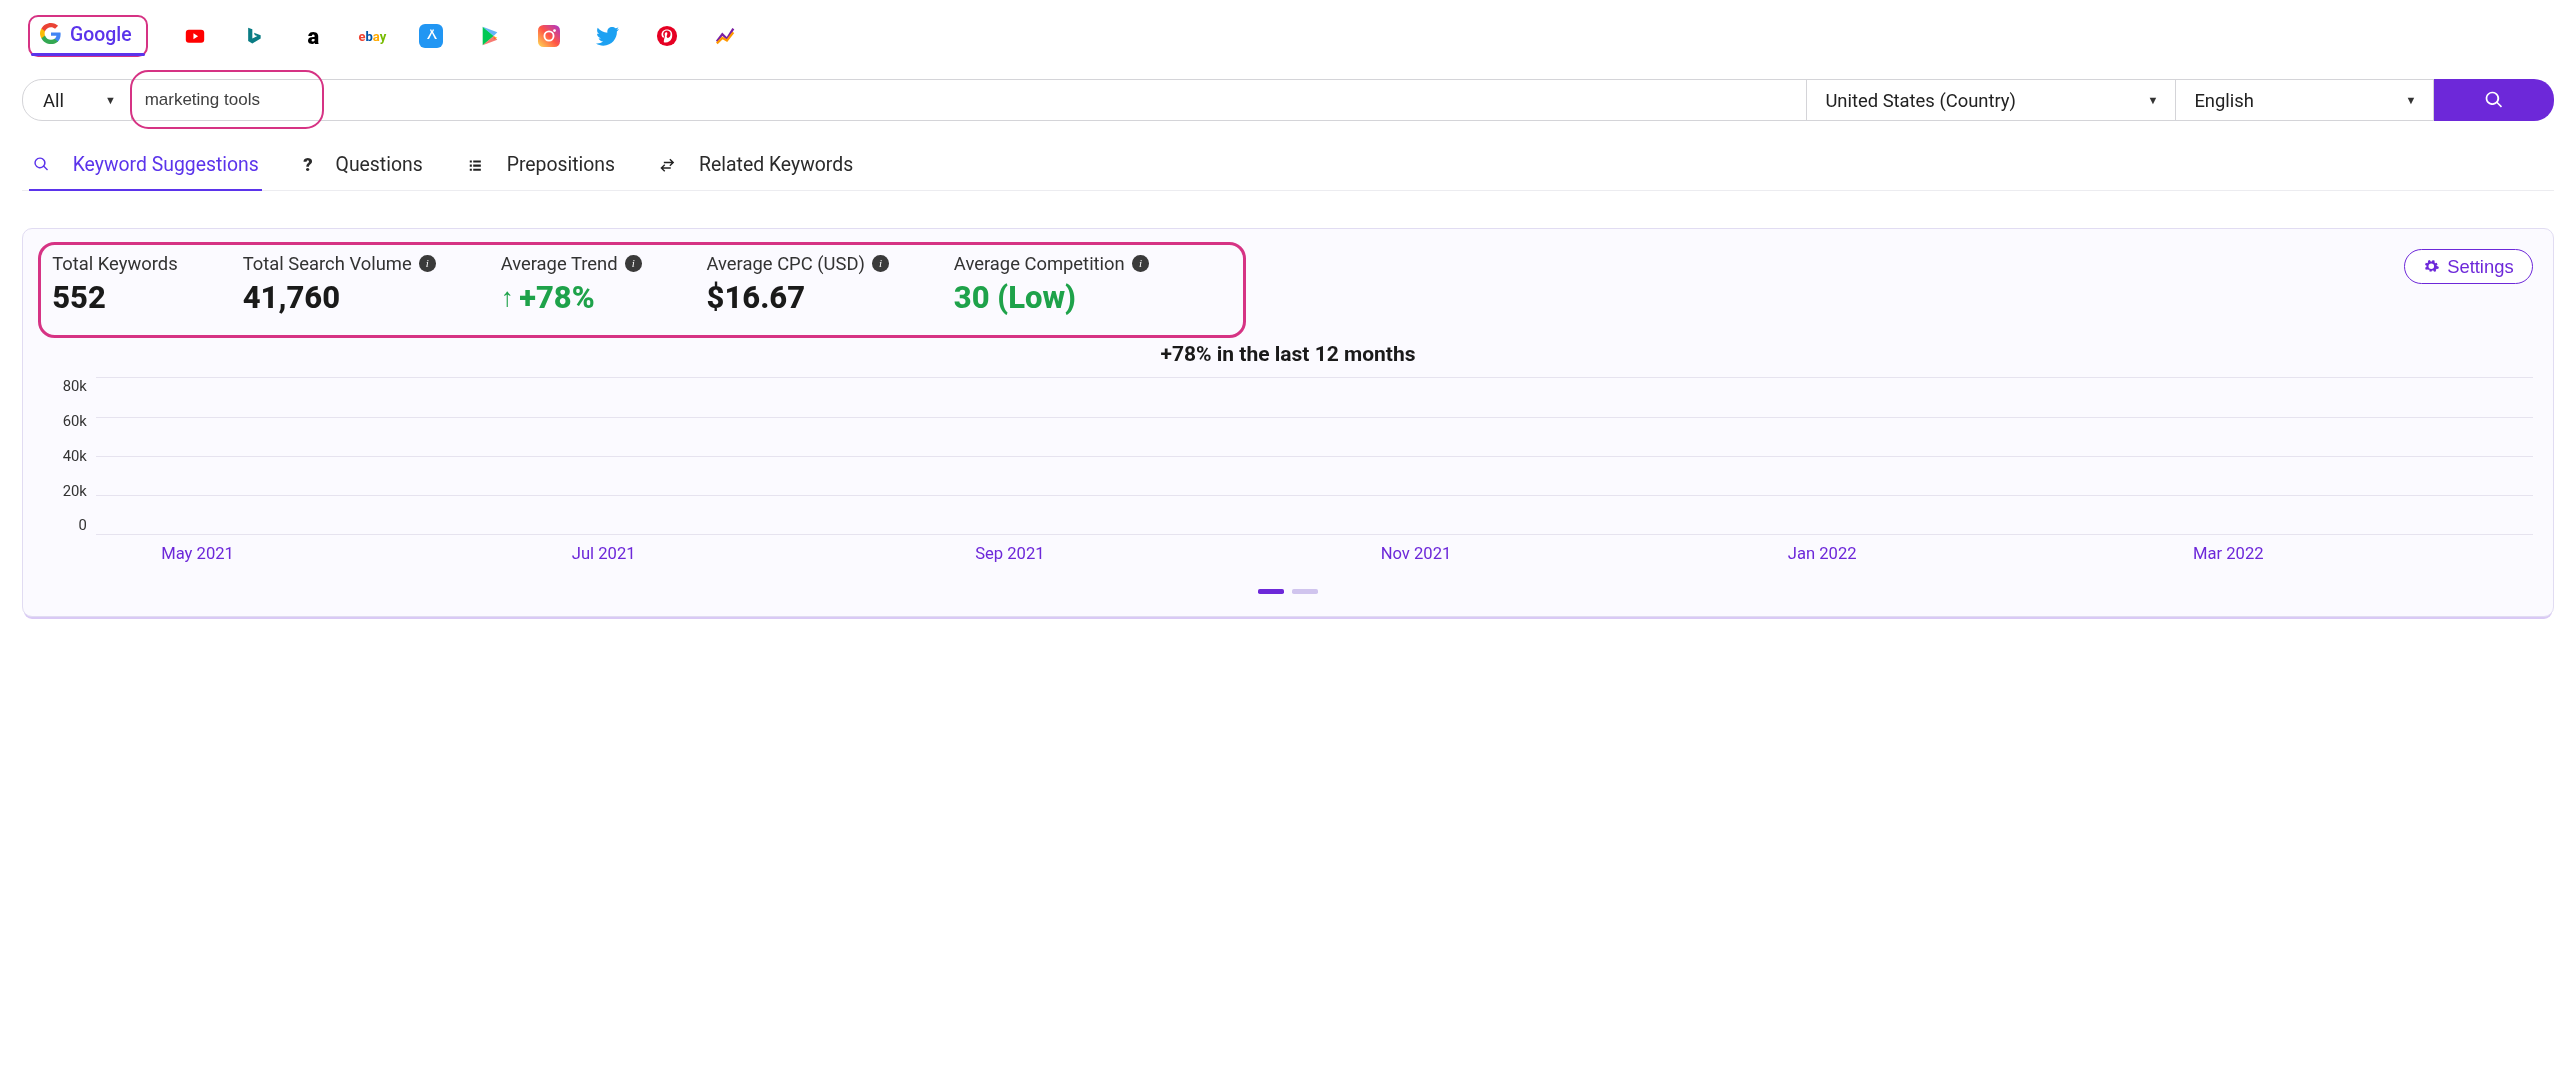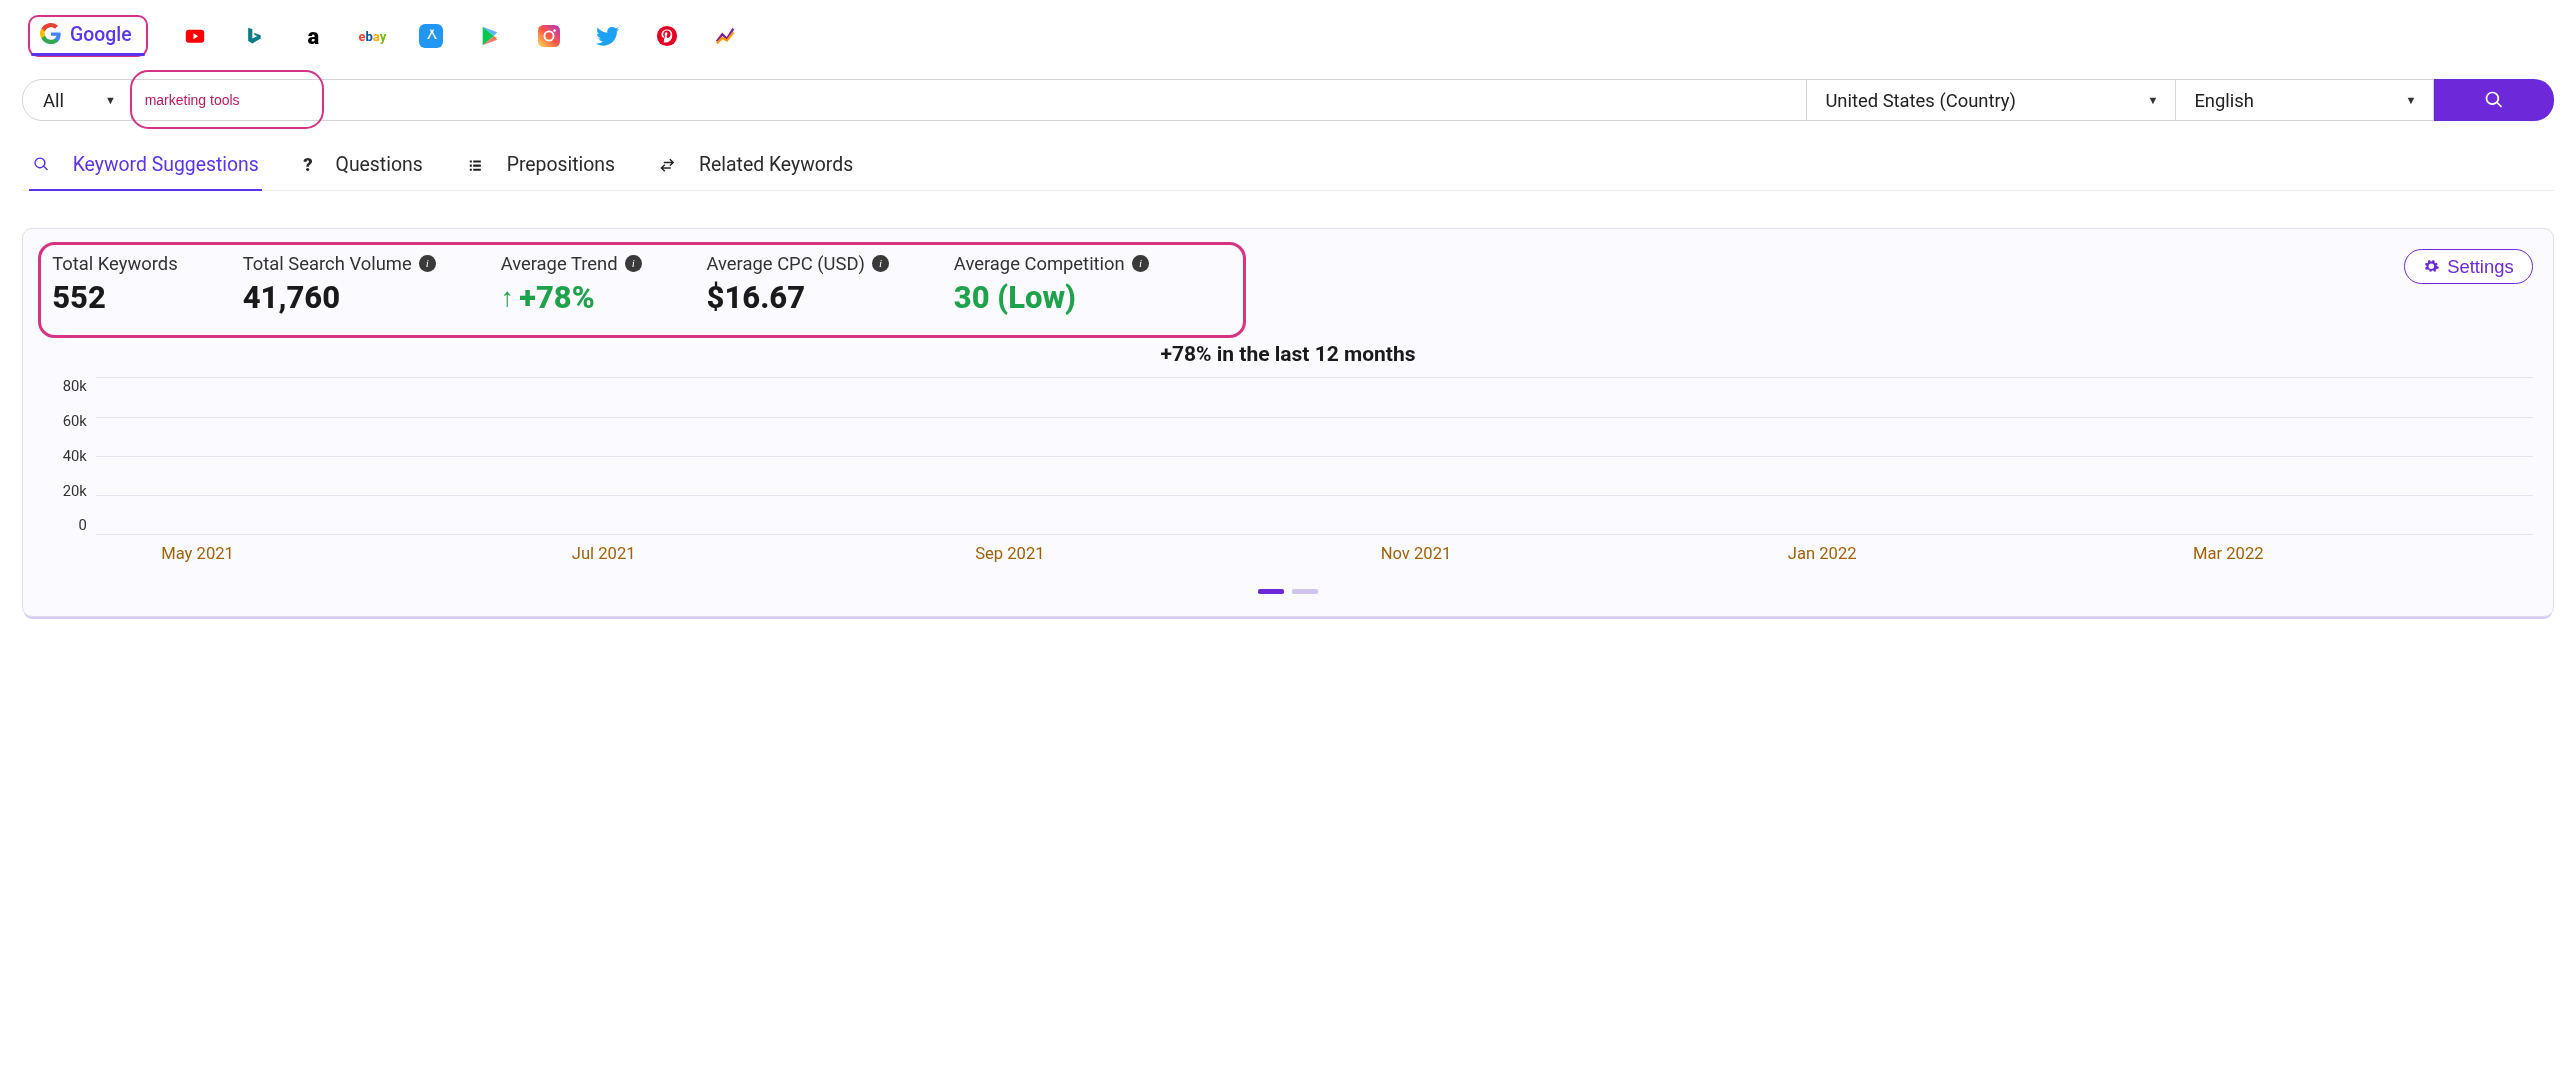--- a/index.html
+++ b/index.html
@@ -78,23 +78,23 @@
     content: "";
     position: absolute;
     left: -1.8px; top: -10px;
     width: 190px; height: 55px;
     border: 2.8px solid #d63384;
     border-radius: 18.4px;
     pointer-events: none;
   }
   .search-input {
     border: none; outline: none;
-    font-size: 14px;
+    font-size: 17px;
     width: 100%;
-    color: #be185d;
+    color: #404040;
   }
   .select-country, .select-lang {
     border: 0.9px solid #d4d4d8;
     border-left: none;
     height: 42px;
     display: flex;
     align-items: center;
     justify-content: space-between;
     padding: 0 16.6px 0 18.4px;
     font-size: 18.4px;
@@ -243,21 +243,21 @@
   }
   .bar {
     width: 80%;
     background: #e9a33b;
   }
   .x-axis {
     display: flex;
     margin-left: 53px;
     margin-top: 9.2px;
     font-size: 16.6px;
-    color: #a16207;
+    color: #6d28d9;
   }
   .x-tick {
     flex: 1;
     text-align: center;
   }
   .x-tick.hidden { visibility: hidden; }
 
   .page-dots {
     display: flex;
     gap: 7.4px;

